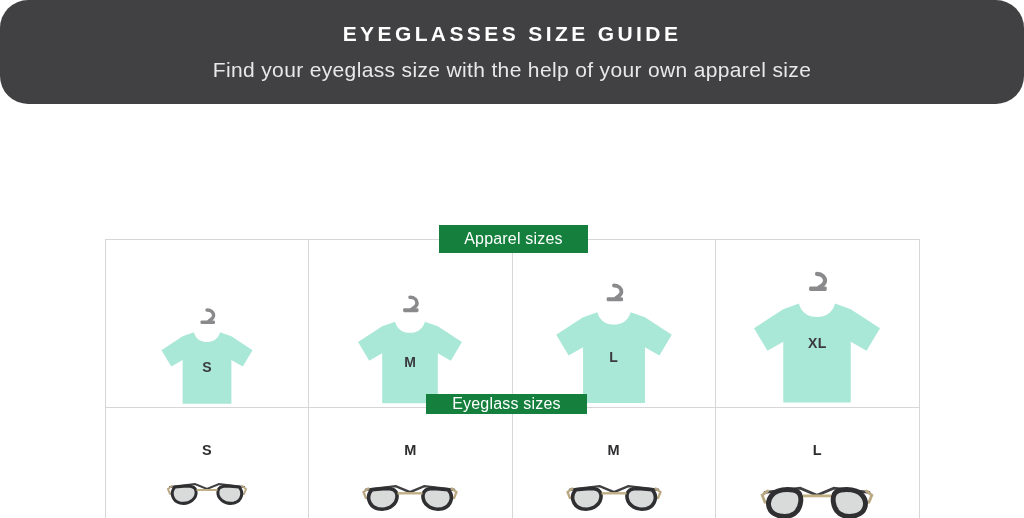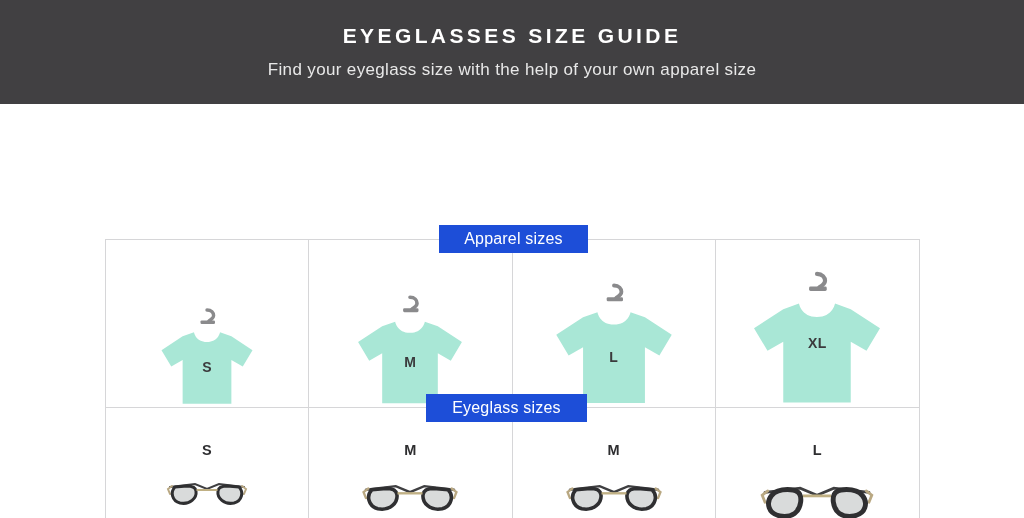--- a/index.html
+++ b/index.html
@@ -15,30 +15,31 @@
   
   .header {
     width: 1024px;
     height: 104px;
     background: #414042;
     display: flex;
     flex-direction: column;
     align-items: center;
     justify-content: center;
     gap: 12px;
+    border-radius: 28px;
   }
   .header-title {
     color: #ffffff;
     font-size: 21px;
     font-weight: bold;
     letter-spacing: 3.4px;
   }
   .header-subtitle {
     color: #e8e8e8;
-    font-size: 17px;
+    font-size: 21px;
     font-weight: 400;
     letter-spacing: 0.35px;
   }
 
   
   .table-area {
     position: relative;
     width: 1024px;
     height: 414px;
   }
@@ -96,31 +97,31 @@
     color: #2e2e30;
     font-size: 14.5px;
     font-weight: bold;
     letter-spacing: 0.4px;
   }
   .glass-img { margin-top: 16px; }
 
   
   .banner {
     position: absolute;
-    background: #1d4ed8;
+    background: #15803d;
     color: #ffffff;
     font-size: 16px;
     letter-spacing: 0.2px;
     display: flex;
     align-items: center;
     justify-content: center;
     z-index: 5;
   }
   .banner-apparel  { left: 439px; top: 121px; width: 149px; height: 28px; }
-  .banner-eyeglass { left: 426px; top: 290px; width: 161px; height: 28px; }
+  .banner-eyeglass { left: 426px; top: 290px; width: 161px; height: 20px; }
 </style>
 </head>
 <body>
 
 <div class="header">
   <div class="header-title">EYEGLASSES SIZE GUIDE</div>
   <div class="header-subtitle">Find your eyeglass size with the help of your own apparel size</div>
 </div>
 
 <div class="table-area">

